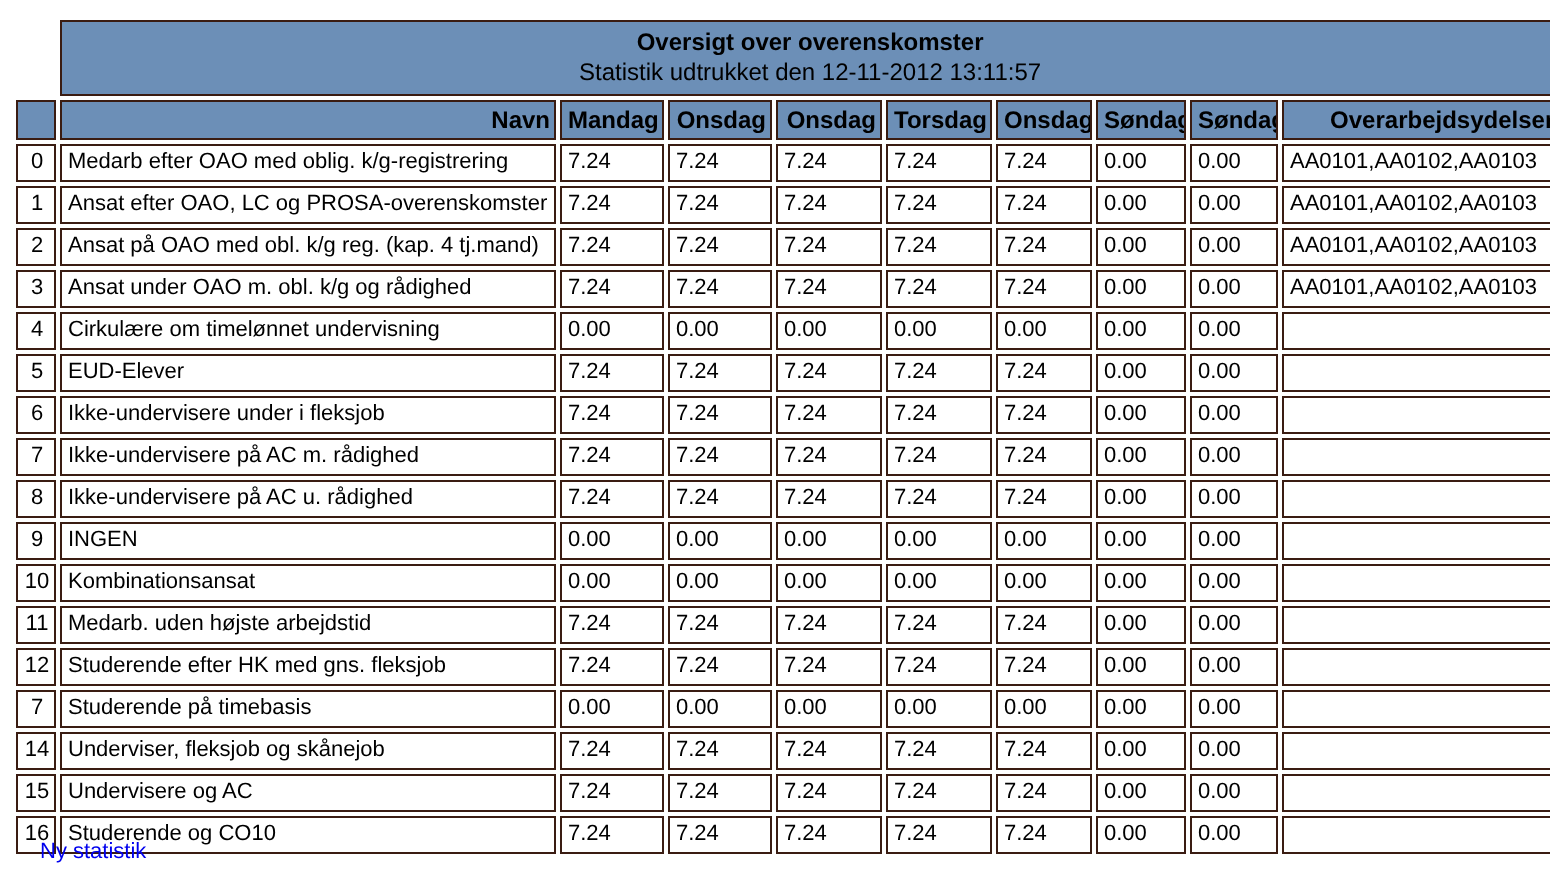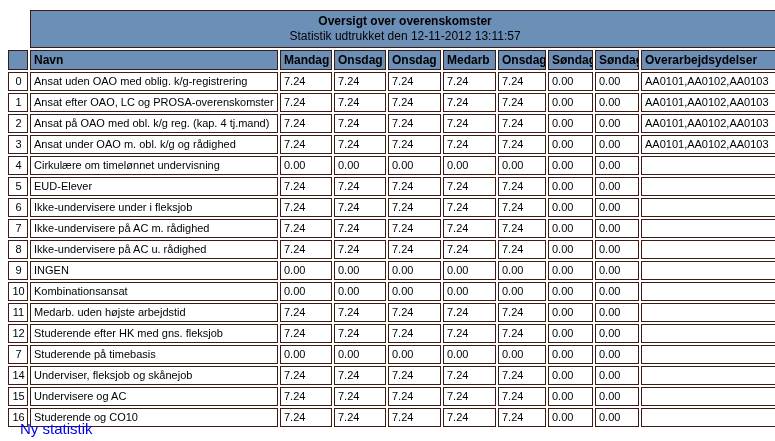--- a/index.html
+++ b/index.html
@@ -47,37 +47,37 @@
   }
   .title-line2 {
     font-size: 12px;
     margin-top: 1px;
   }
   .head-cell {
     background: #6c8fb7;
     border: 1px solid #3a1c12;
     font-weight: bold;
     font-size: 12px;
-    text-align: left;
+    text-align: right;
     height: 15px;
   }
   .data-cell {
     background: #ffffff;
     border: 1px solid #3a1c12;
     text-align: left;
     height: 14px;
   }
   .num-cell {
     text-align: center;
   }
   .footer-link {
     position: absolute;
     left: 20px;
     top: 412px;
-    font-size: 15px;
+    font-size: 11px;
     color: #0000ee;
     cursor: pointer;
     text-decoration: none;
   }
 </style>
 </head>
 <body>
 
 <div class="page">
 
@@ -101,31 +101,31 @@
           <div class="title-line1">Oversigt over overenskomster</div>
           <div class="title-line2">Statistik udtrukket den 12-11-2012 13:11:57</div>
         </td>
       </tr>
       <tr id="head-row">
           <td class="head-cell"></td>
           <td class="head-cell">Navn</td>
           <td class="head-cell">Mandag</td>
           <td class="head-cell">Onsdag</td>
           <td class="head-cell">Onsdag</td>
-          <td class="head-cell">Medarb</td>
+          <td class="head-cell">Torsdag</td>
           <td class="head-cell">Onsdag</td>
           <td class="head-cell">Søndag</td>
           <td class="head-cell">Søndag</td>
           <td class="head-cell">Overarbejdsydelser</td>
         </tr>
     </thead>
     <tbody id="table-body">
         <tr>
           <td class="data-cell num-cell">0</td>
-          <td class="data-cell">Ansat uden OAO med oblig. k/g-registrering</td>
+          <td class="data-cell">Medarb efter OAO med oblig. k/g-registrering</td>
           <td class="data-cell">7.24</td>
           <td class="data-cell">7.24</td>
           <td class="data-cell">7.24</td>
           <td class="data-cell">7.24</td>
           <td class="data-cell">7.24</td>
           <td class="data-cell">0.00</td>
           <td class="data-cell">0.00</td>
           <td class="data-cell">AA0101,AA0102,AA0103</td>
         </tr>
         <tr>

